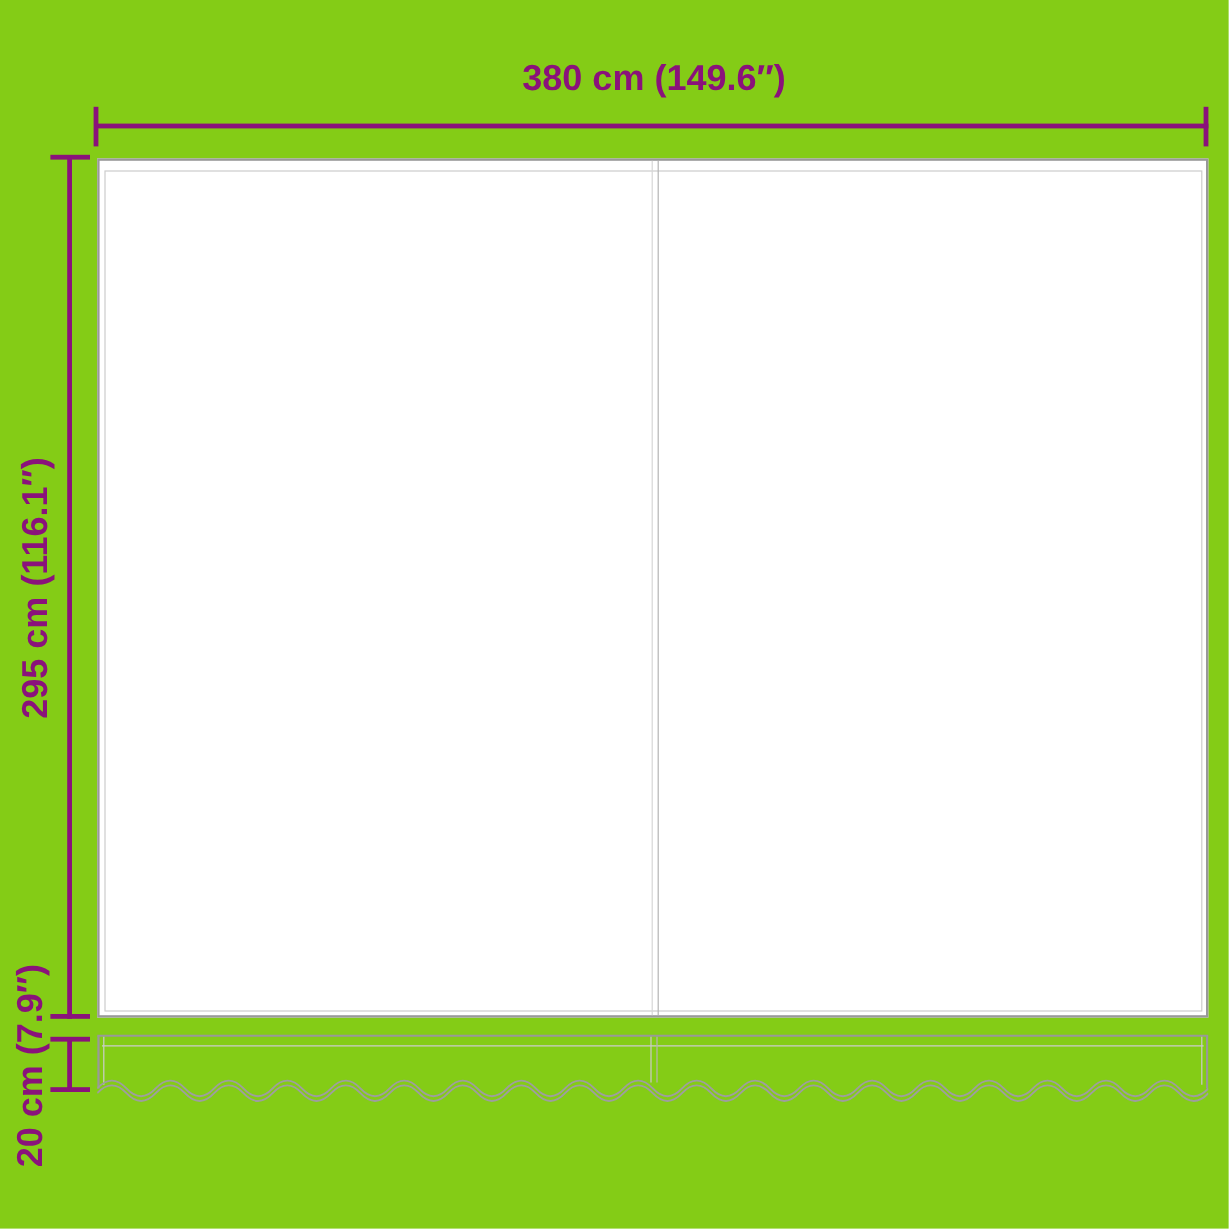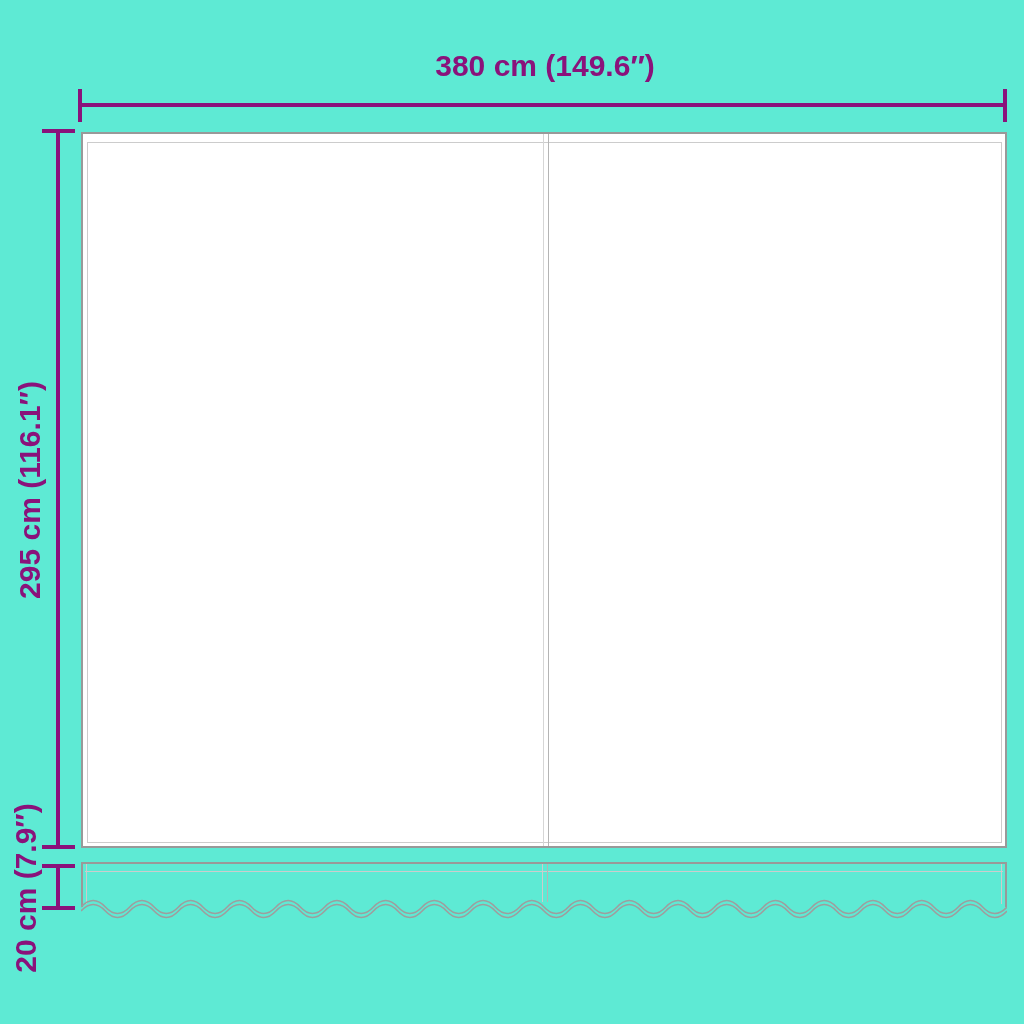--- a/index.html
+++ b/index.html
@@ -8,21 +8,21 @@
     width: 1024px;
     height: 1024px;
     background: #ffffff;
     overflow: hidden;
     font-family: "Liberation Sans", sans-serif;
   }
   .canvas {
     position: relative;
     width: 1024px;
     height: 1024px;
-    background: #5eead4;
+    background: #84cc16;
     text-align: center;
   }
   
   .dim {
     position: absolute;
     background: #8a127b;
   }
   .dim-label {
     position: absolute;
     color: #8a127b;

